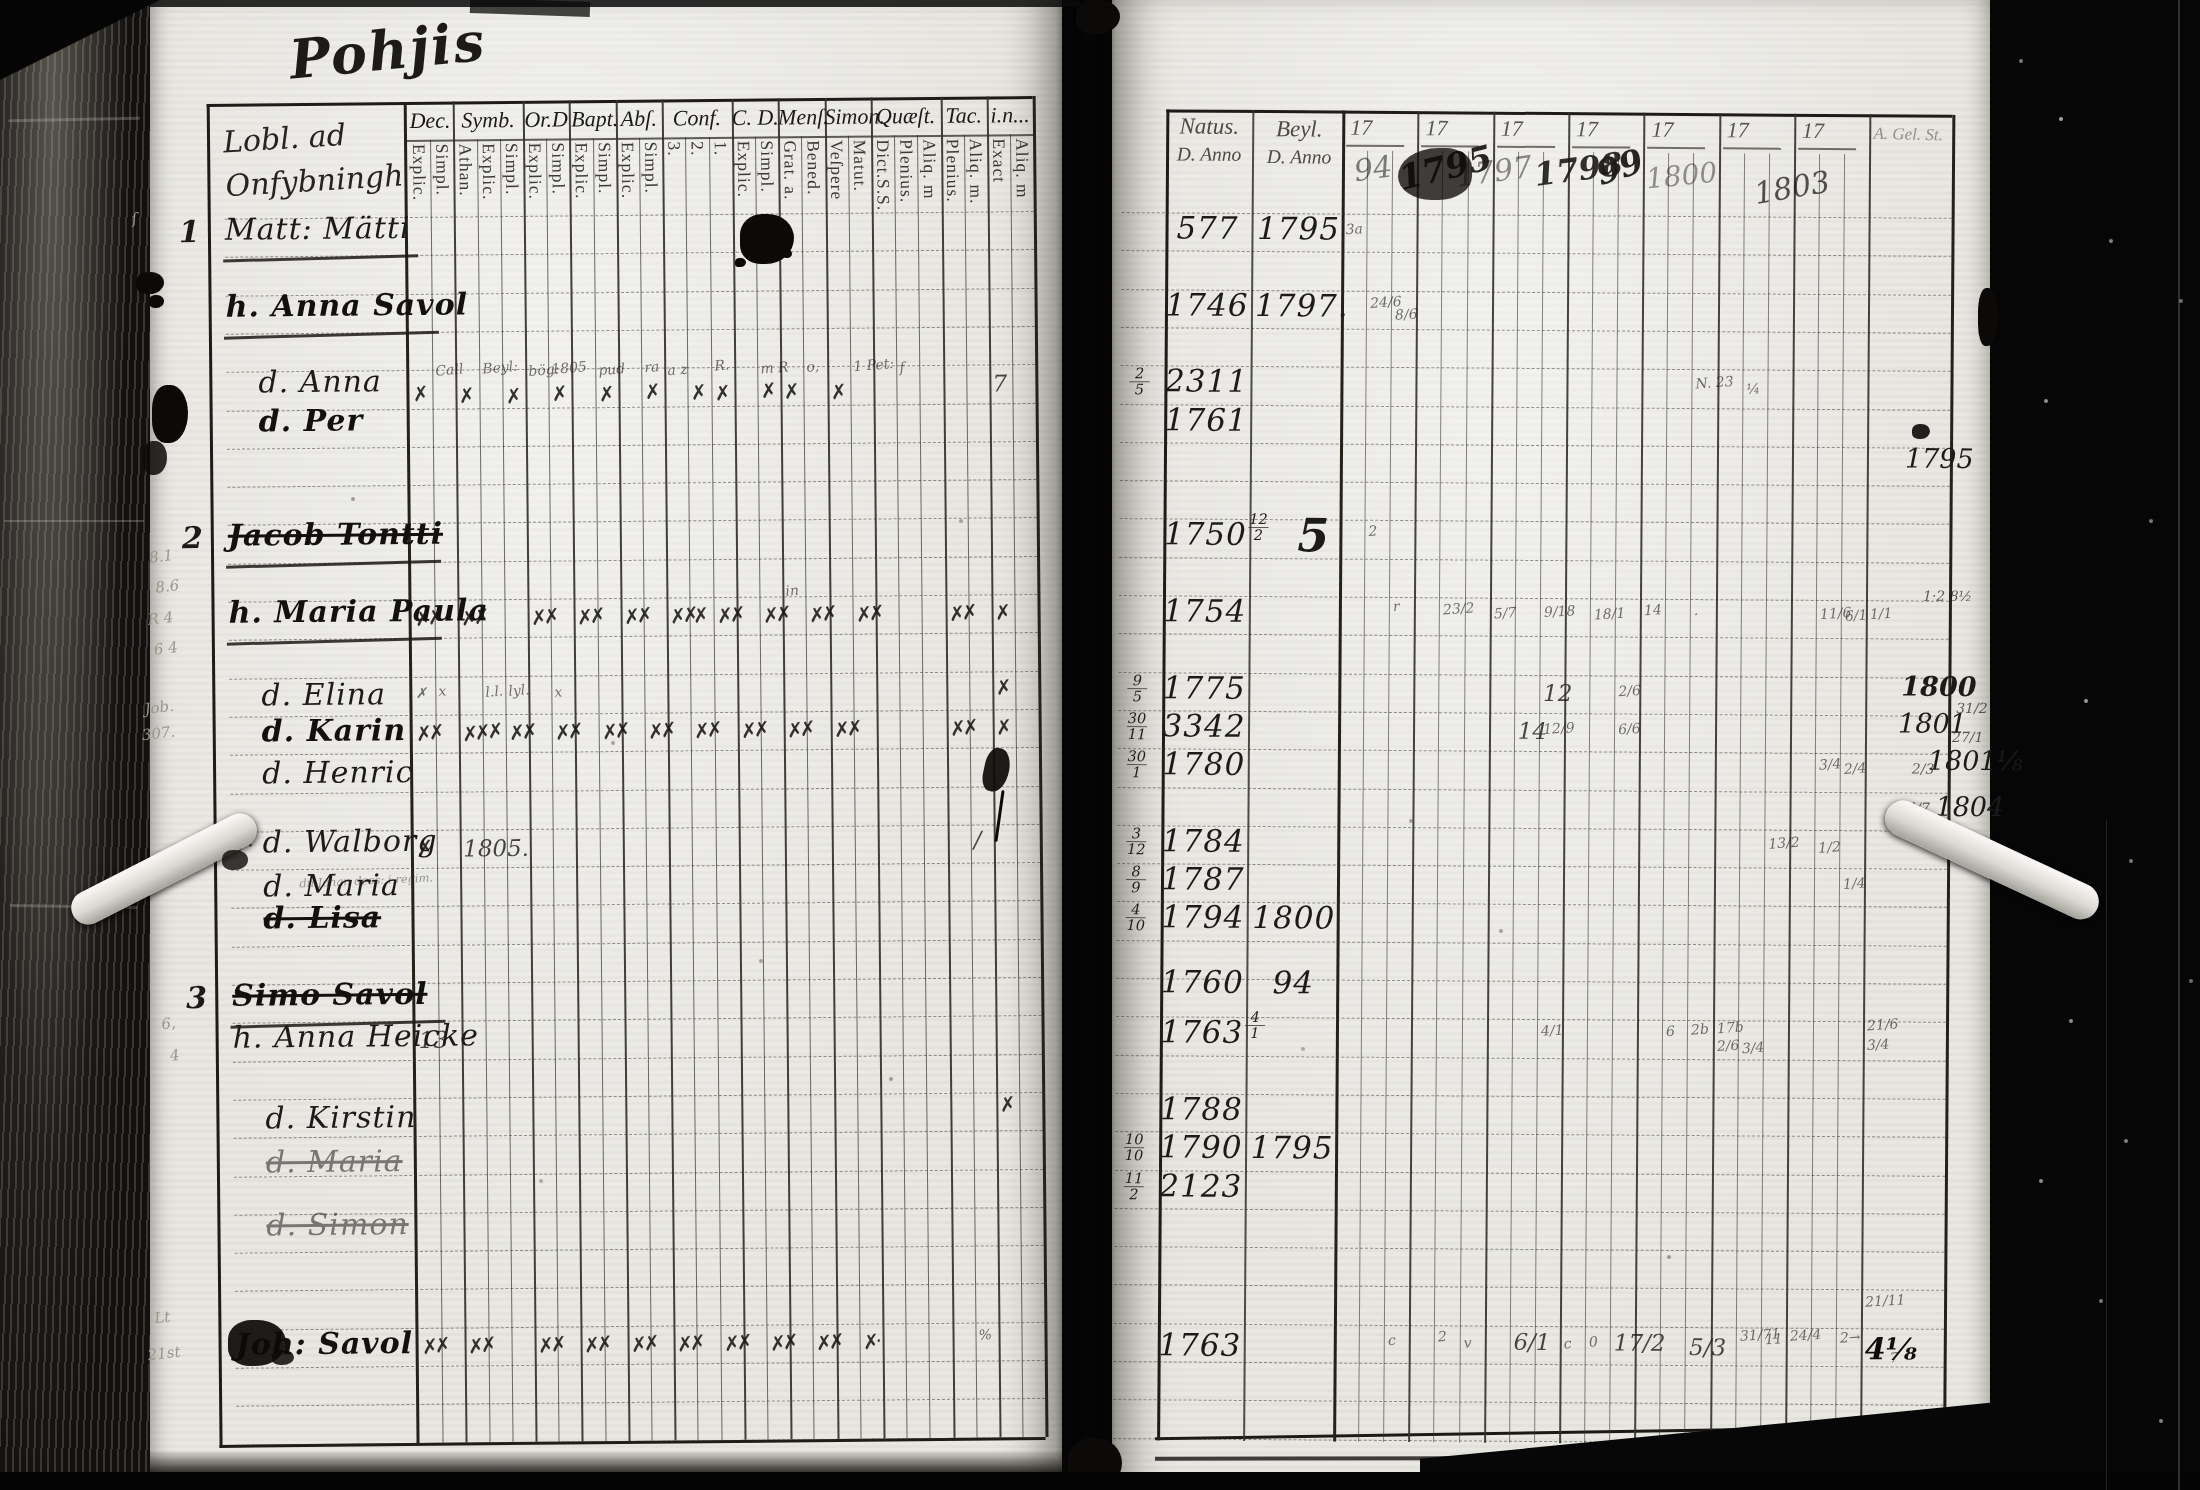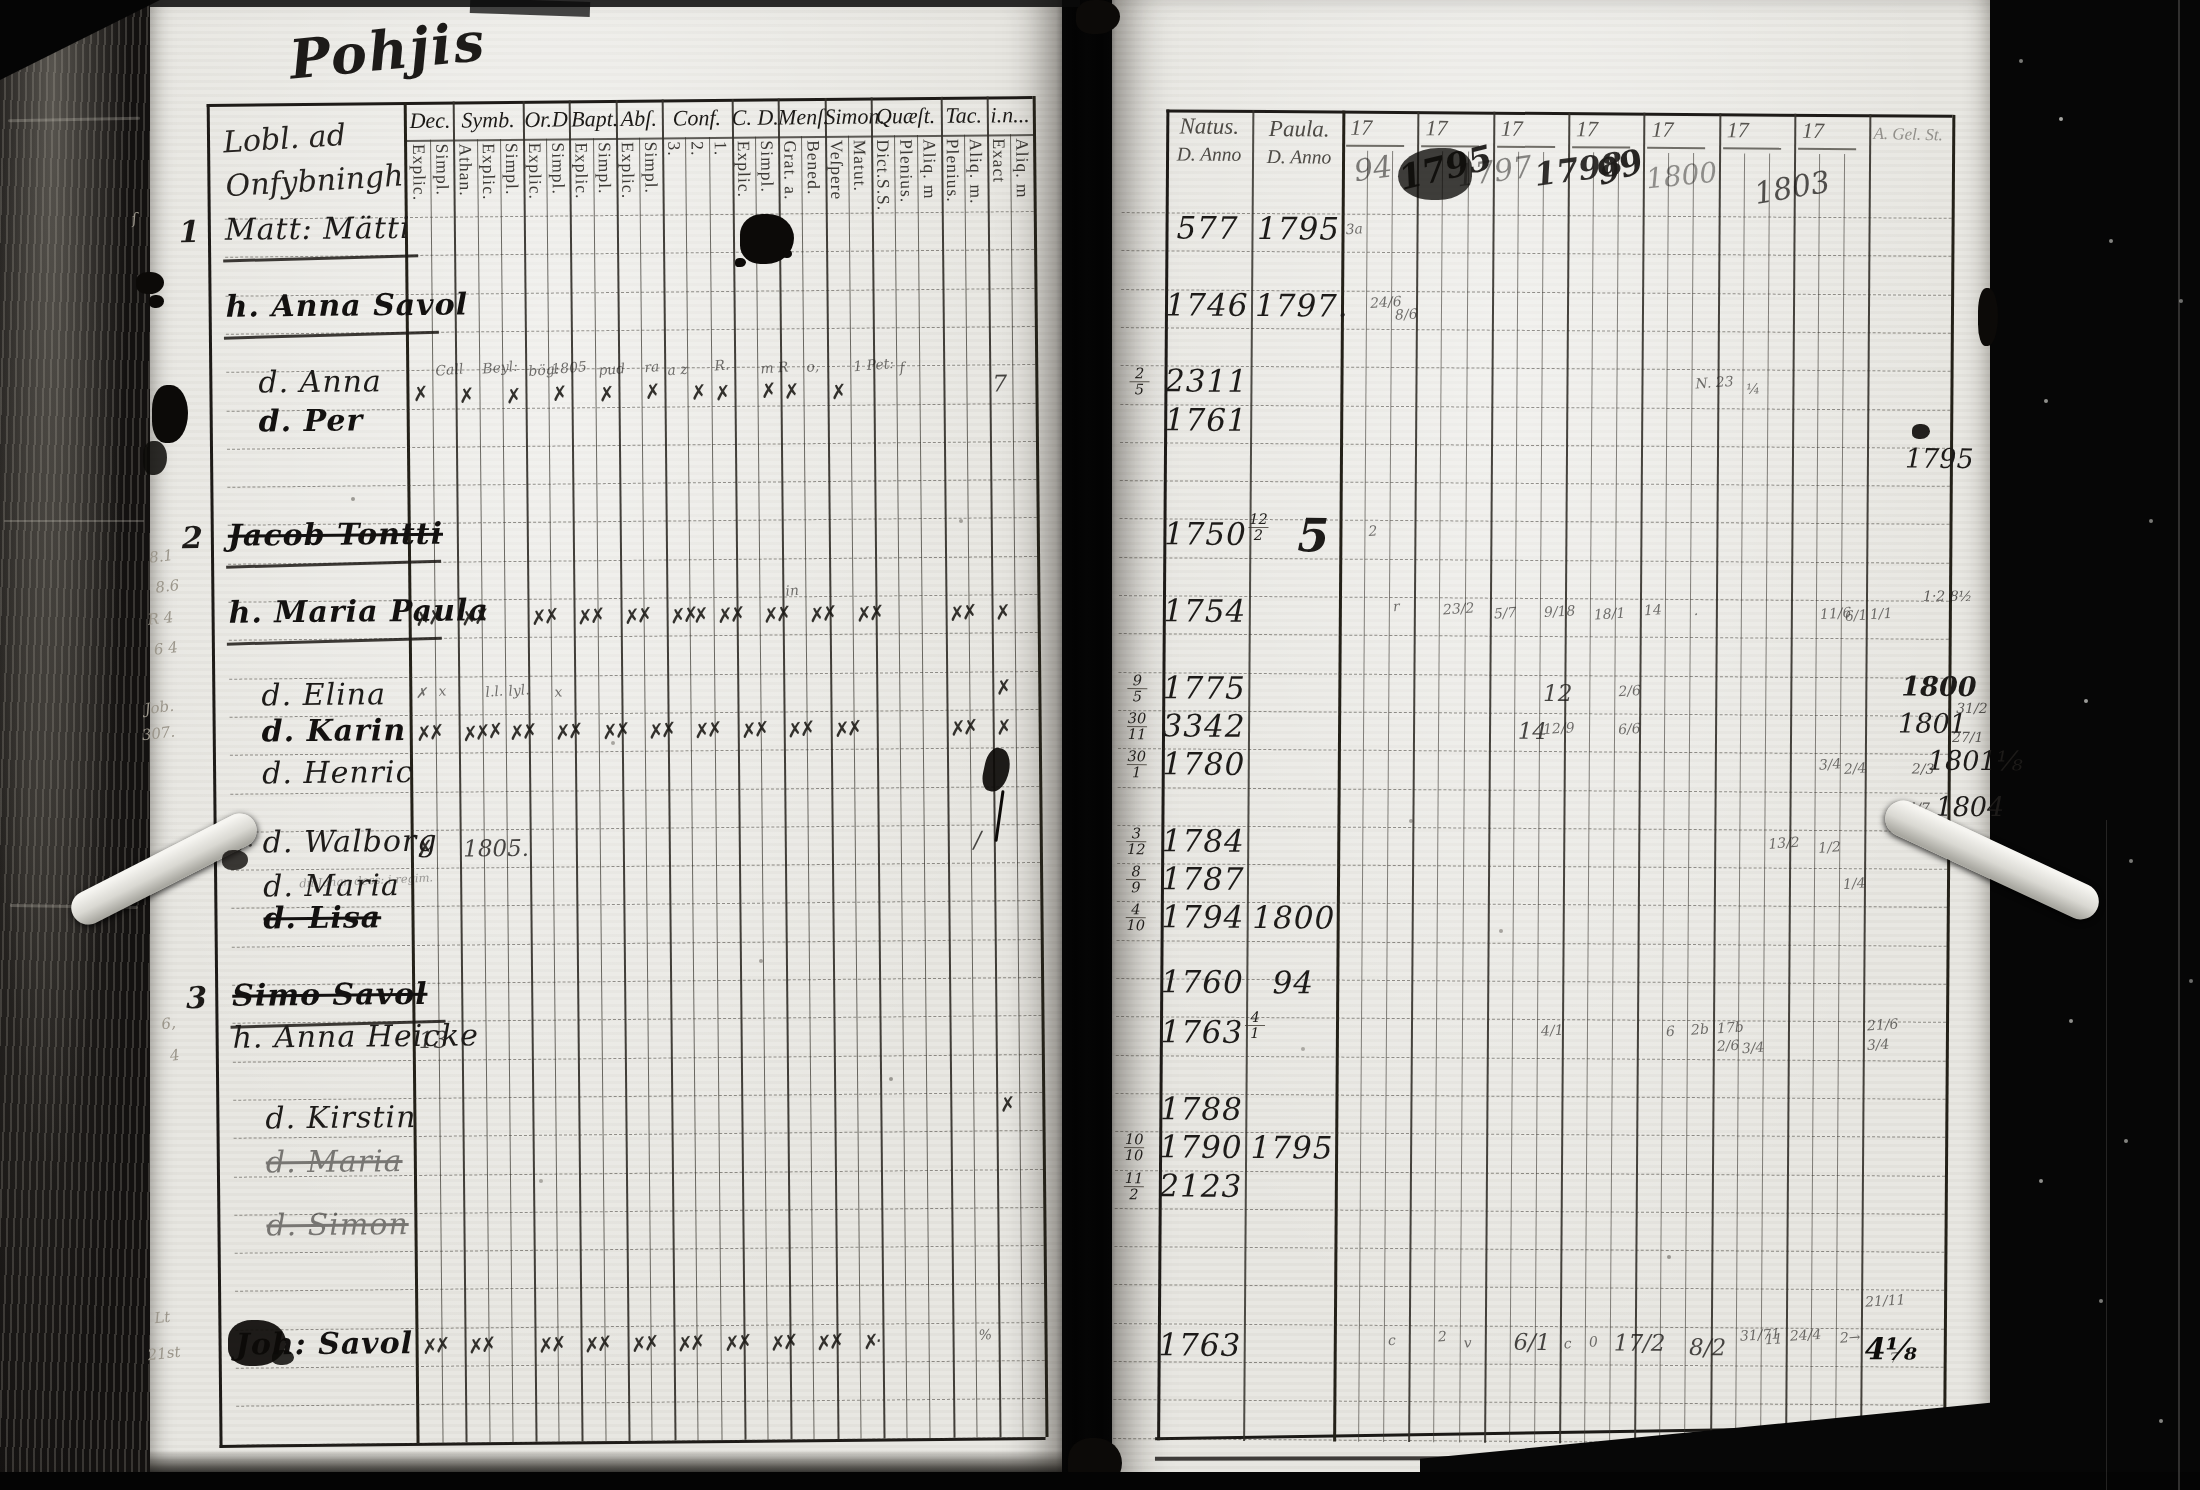--- a/index.html
+++ b/index.html
@@ -319,21 +319,21 @@
       <div class="mnote hand" style="left: 142px; top: 720px;">307.</div>
       <div class="mnote hand" style="left: 159px; top: 1010px;">6,</div>
       <div class="mnote hand" style="left: 167px; top: 1042px;">4</div>
       <div class="mnote hand" style="left: 149px; top: 1304px;">Lt</div>
       <div class="mnote hand" style="left: 142px; top: 1340px;">21st</div>
     </div>
 
   <div class="layer" id="rightLayer">
     <div class="rph" style="left:1160px;top:116px;width:90px;font-size:23px;">Natus.</div>
     <div class="rph" style="left:1158px;top:146px;width:94px;font-size:19.5px;">D. Anno</div>
-    <div class="rph" style="left:1250px;top:118px;width:90px;font-size:23px;">Paula.</div>
+    <div class="rph" style="left:1250px;top:118px;width:90px;font-size:23px;">Beyl.</div>
     <div class="rph" style="left:1250px;top:148px;width:90px;font-size:19.5px;">D. Anno</div>
     <div class="rph" style="left:1862px;top:122px;width:84px;font-size:17px;opacity:.55;transform:rotate(1deg);">A. Gel. St.</div>
     <div class="rb-bot"></div>
     <div class="rb-stray"></div>
   <div style="position: absolute; left: 1162px; top: 112px; width: 786px; height: 3px; background: rgb(30, 27, 24);"></div>
       <div style="position: absolute; left: 1162px; top: 112px; width: 3px; height: 1331px; background: rgb(30, 27, 24);"></div>
       <div style="position: absolute; left: 1248px; top: 112px; width: 1.5px; height: 1331px; background: rgb(51, 48, 42); opacity: 0.85;"></div>
       <div style="position: absolute; left: 1338px; top: 112px; width: 2.5px; height: 1331px; background: rgb(36, 33, 25);"></div>
       <div style="position: absolute; left: 1948px; top: 112px; width: 2.5px; height: 1331px; background: rgb(36, 33, 25);"></div>
       <div style="position: absolute; left: 1363.1px; top: 152px; width: 1px; height: 1291px; background: rgb(58, 54, 48); opacity: 0.6;"></div>
@@ -514,21 +514,21 @@
       <div class="mkw hand" style="left: 1869.1px; top: 1014.3px;">21/6</div>
       <div class="mkw hand" style="left: 1869.1px; top: 1034.3px;">3/4</div>
       <div class="mkw hand" style="left: 1869.1px; top: 1290.4px;">21/11</div>
       <div class="mkw hand" style="left: 1392.2px; top: 1332.7px;">c</div>
       <div class="mkw hand" style="left: 1442.4px; top: 1328.7px;">2</div>
       <div class="mkw hand" style="left: 1467.5px; top: 1334.7px;">v</div>
       <div class="mkh hand" style="left: 1517.7px; top: 1328.7px;">6/1</div>
       <div class="mkw hand" style="left: 1567.9px; top: 1334.7px;">c</div>
       <div class="mkw hand" style="left: 1593px; top: 1332.7px;">0</div>
       <div class="mkh hand" style="left: 1618.1px; top: 1328.7px;">17/2</div>
-      <div class="mkh hand" style="left: 1693.4px; top: 1332.7px;">8/2</div>
+      <div class="mkh hand" style="left: 1693.4px; top: 1332.7px;">5/3</div>
       <div class="mkw hand" style="left: 1743.6px; top: 1324.7px;">31/71</div>
       <div class="mkw hand" style="left: 1768.7px; top: 1328.7px;">11</div>
       <div class="mkw hand" style="left: 1793.8px; top: 1324.7px;">24/4</div>
       <div class="mkw hand" style="left: 1844px; top: 1326.7px;">2→</div>
       <div class="bigx hand" style="left: 1869.1px; top: 1328.7px;">4⅛</div>
       <div class="mkw hand" style="left: 1894.2px; top: 1346.7px;">7</div>
       <div class="my hand" style="left: 1903px; top: 440px;">1795</div>
       <div class="mys hand" style="left: 1922px; top: 585px;">1·2 8½</div>
       <div class="my b2 hand" style="left: 1901px; top: 668px;">1800</div>
       <div class="my hand" style="left: 1898px; top: 705px;">1801</div>

